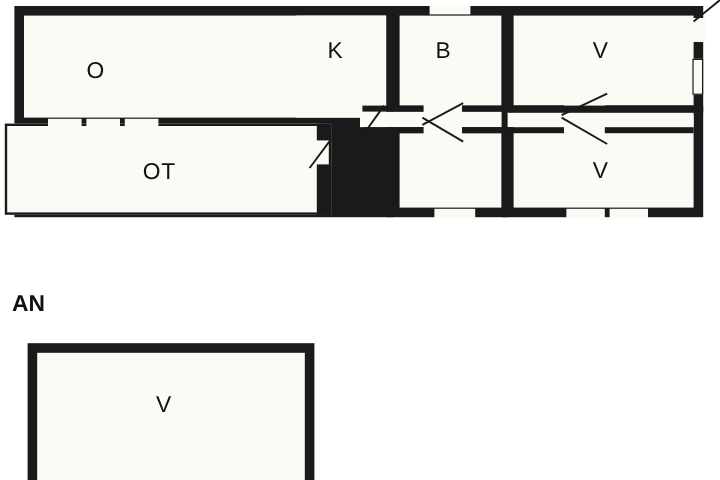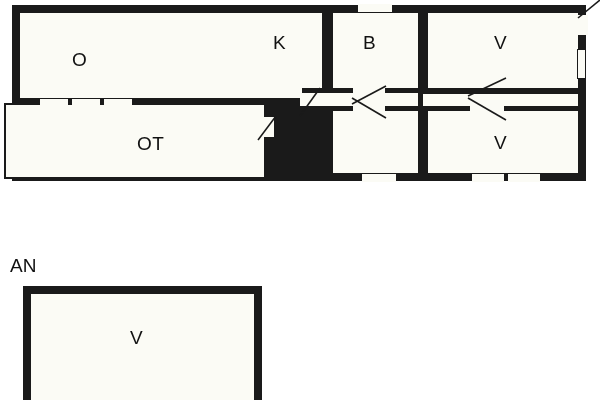--- a/index.html
+++ b/index.html
@@ -145,25 +145,25 @@
     <div class="wall" style="left:418px; top:5px; width:6px; height:88px;"></div>
     <div class="wall" style="left:322px; top:106px; width:6px; height:75px;"></div>
     <div class="wall" style="left:418px; top:106px; width:6px; height:75px;"></div>
     <div class="wall" style="left:423px; top:88px; width:163px; height:6px;"></div>
 
     <span class="label" style="left:72px; top:50px;">O</span>
     <span class="label" style="left:273px; top:33px;">K</span>
     <span class="label" style="left:363px; top:33px;">B</span>
     <span class="label" style="left:494px; top:33px;">V</span>
     <span class="label" style="left:494px; top:133px;">V</span>
-    <span class="label" style="left:137px; top:134px;">OT</span>
+    <span class="label" style="left:119px; top:134px;">OT</span>
   </div>
 
   <div>
-    <span class="bldg-label" style="left:10px; top:256px;">AN</span>
+    <span class="bldg-label" style="left:10px; top:244px;font-weight:bold;">AN</span>
 
     <div class="wall" style="left:23px; top:286px; width:239px; height:114px;"></div>
     <div class="room-fill" style="left:31px; top:294px; width:223px; height:106px;"></div>
 
     <span class="label" style="left:130px; top:328px;">V</span>
   </div>
 
 </div>
 
 </body></html>

